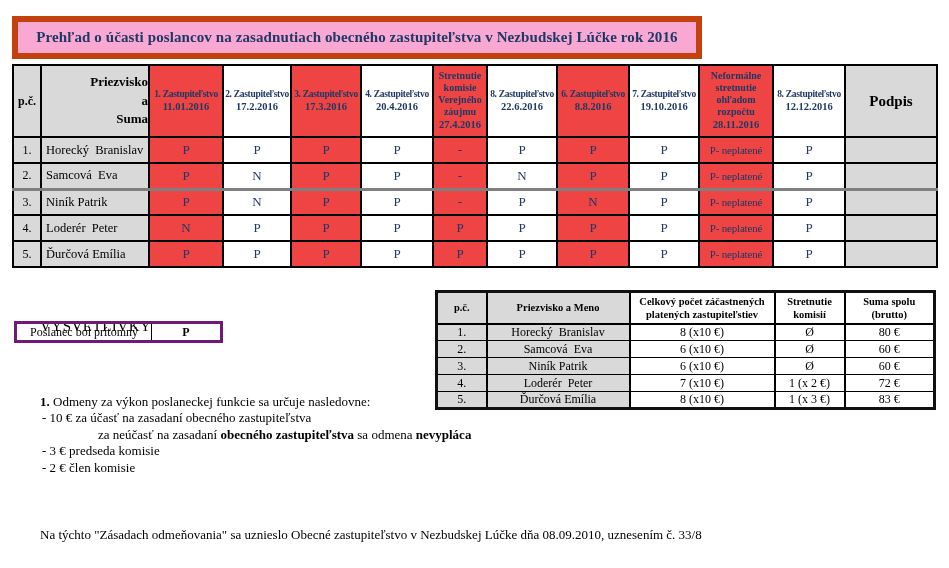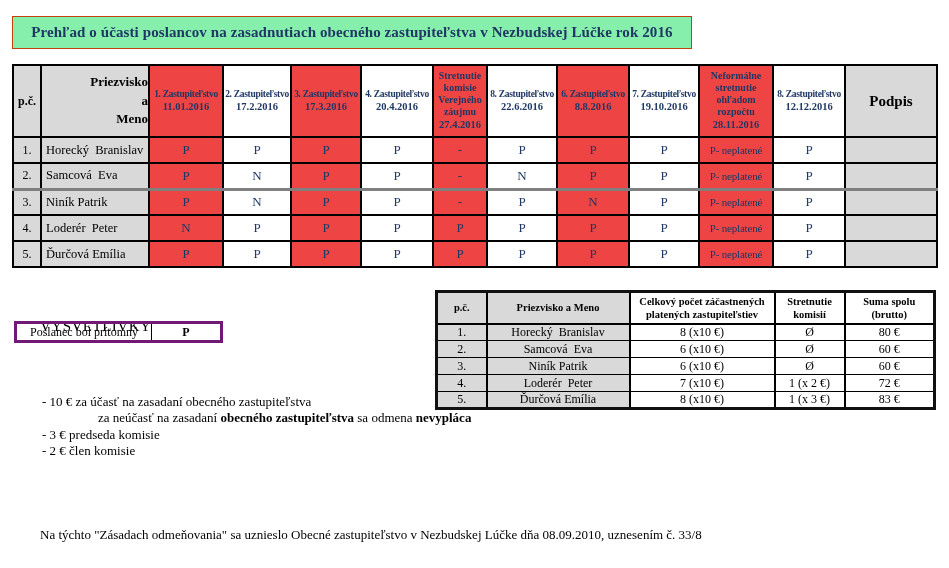--- a/index.html
+++ b/index.html
@@ -5,21 +5,21 @@
   html,body { margin:0; padding:0; background:#ffffff; }
   .doc {
     position:relative; width:949px; height:568px; background:#ffffff;
     font-family:"Liberation Serif","DejaVu Serif",serif; color:#000;
     overflow:hidden;
   }
 
   
   .title-box {
     position:absolute; left:12px; top:16px; width:678px; height:31px;
-    background:#86efac; border:1px solid #c2410c;
+    background:#f9a8d4; border:6px solid #c2410c;
     display:flex; align-items:center; justify-content:center;
   }
   .title-box span {
     font-size:15px; font-weight:bold; color:#1F3864; letter-spacing:0.1px;
   }
 
   
   table.att {
     position:absolute; left:12px; top:64px;
     border-collapse:collapse; table-layout:fixed;
@@ -109,21 +109,21 @@
       <col style="width:74px">
         <col style="width:72px">
         <col style="width:92px">
     </colgroup>
     <thead>
         <tr>
           <th class="corner gray">p.č.</th>
           <th class="cname gray">
             <div>Priezvisko</div>
             <div>a</div>
-            <div>Meno</div>
+            <div>Suma</div>
           </th>
           <th class="yel ">
             <div class="hdr-label">1. Zastupiteľstvo</div>
             <div class="hdr-date">11.01.2016</div>
           </th>
           <th>
             <div class="hdr-label">2. Zastupiteľstvo</div>
             <div class="hdr-date">17.2.2016</div>
           </th>
           <th class="yel ">
@@ -305,20 +305,21 @@
           <td class="gray">5.</td>
           <td class="gray">Ďurčová Emília</td>
           <td>8 (x10 €)</td>
           <td>1 (x 3 €)</td>
           <td>83 €</td>
         </tr>
       </tbody>
   </table>
 
   <div class="notes">
+      <div class="note-line ind0"><span class="seg b">1.</span><span class="seg"> Odmeny za výkon poslaneckej funkcie sa určuje nasledovne:</span></div>
       <div class="note-line ind1"><span class="seg">- 10 € za účasť na zasadaní obecného zastupiteľstva</span></div>
       <div class="note-line ind2"><span class="seg">za neúčasť na zasadaní </span><span class="seg b">obecného zastupiteľstva</span><span class="seg"> sa odmena </span><span class="seg b">nevypláca</span></div>
       <div class="note-line ind1"><span class="seg">- 3 € predseda komisie</span></div>
       <div class="note-line ind1"><span class="seg">- 2 € člen komisie</span></div>
     </div>
 
   <div class="footer-note">Na týchto "Zásadach odmeňovania" sa uznieslo Obecné zastupiteľstvo v Nezbudskej Lúčke dňa 08.09.2010, uznesením č. 33/8</div>
 
 </div>
 

